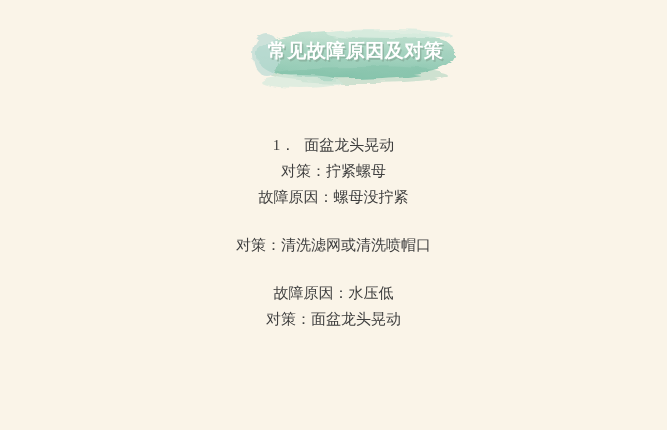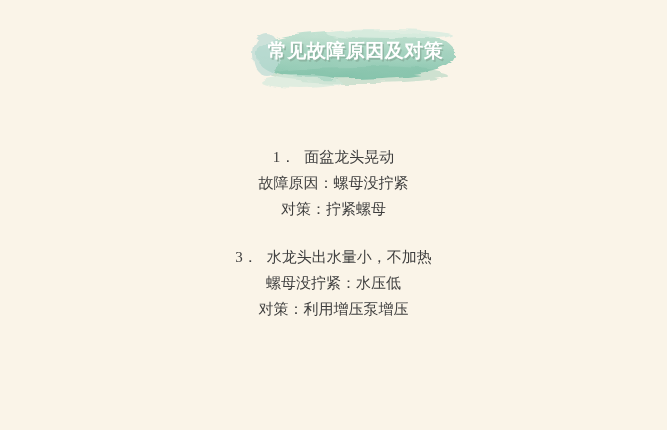--- a/index.html
+++ b/index.html
@@ -49,21 +49,21 @@
   
   .content {
     position: absolute;
     top: 132px;
     left: 0;
     width: 667px;
     text-align: center;
     color: #3e3e3e;
     font-size: 15px;
   }
-  .section { margin: 12px 0 22px 0; }
+  .section { margin: 0 0 22px 0; }
   .section .line {
     line-height: 26px;
     white-space: pre;
   }
   .num { margin-right: 9px; }
 </style>
 </head>
 <body>
 
 <div class="page">
@@ -90,27 +90,27 @@
         <ellipse cx="60" cy="55" rx="40" ry="6" fill="#cfe7da" opacity="0.6"></ellipse>
       </g>
     </svg>
     <div class="badge-label">常见故障原因及对策</div>
   </div>
 
   <div class="content">
 
     <div class="section">
       <div class="line"><span class="num">1．</span><span>面盆龙头晃动</span></div>
+      <div class="line">对策：拧紧螺母</div>
       <div class="line">故障原因：螺母没拧紧</div>
-      <div class="line">对策：拧紧螺母</div>
     </div>
 
     <div class="section">
+      <div class="line">对策：清洗滤网或清洗喷帽口</div>
     </div>
 
     <div class="section">
-      <div class="line"><span class="num">3．</span><span>水龙头出水量小，不加热</span></div>
-      <div class="line">螺母没拧紧：水压低</div>
-      <div class="line">对策：利用增压泵增压</div>
+      <div class="line">故障原因：水压低</div>
+      <div class="line">对策：面盆龙头晃动</div>
     </div>
 
   </div>
 </div>
 
 </body></html>

